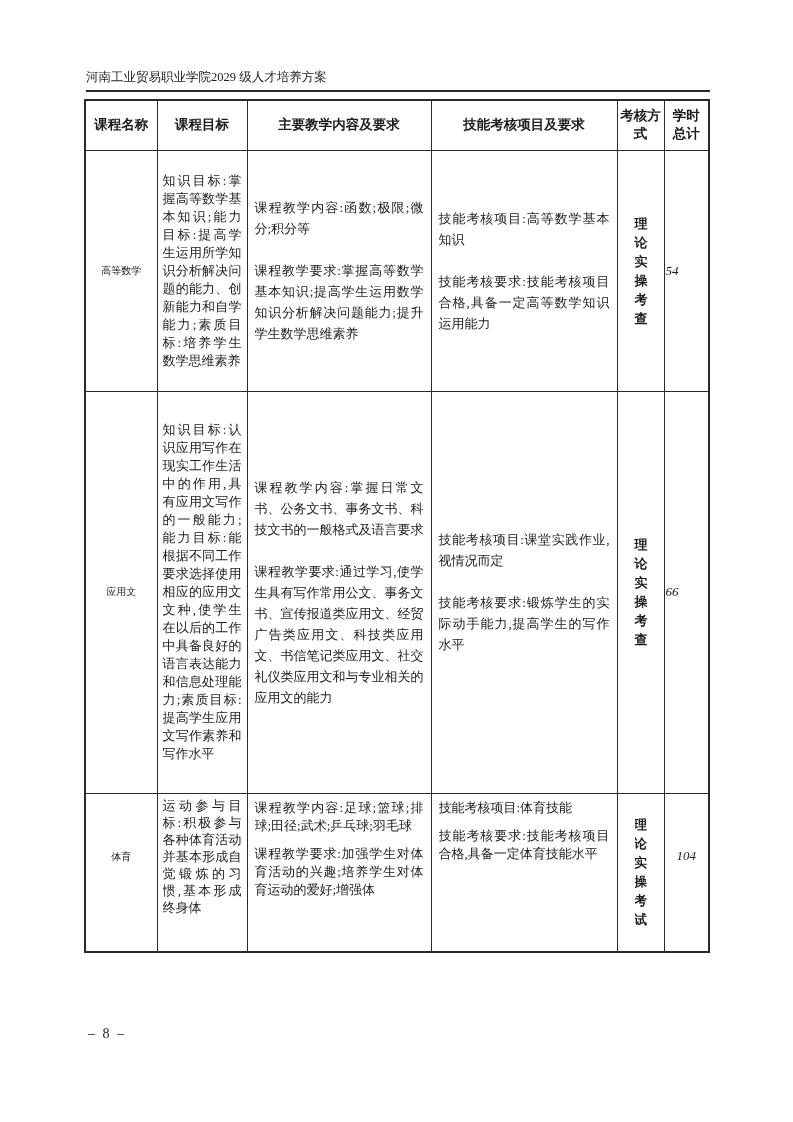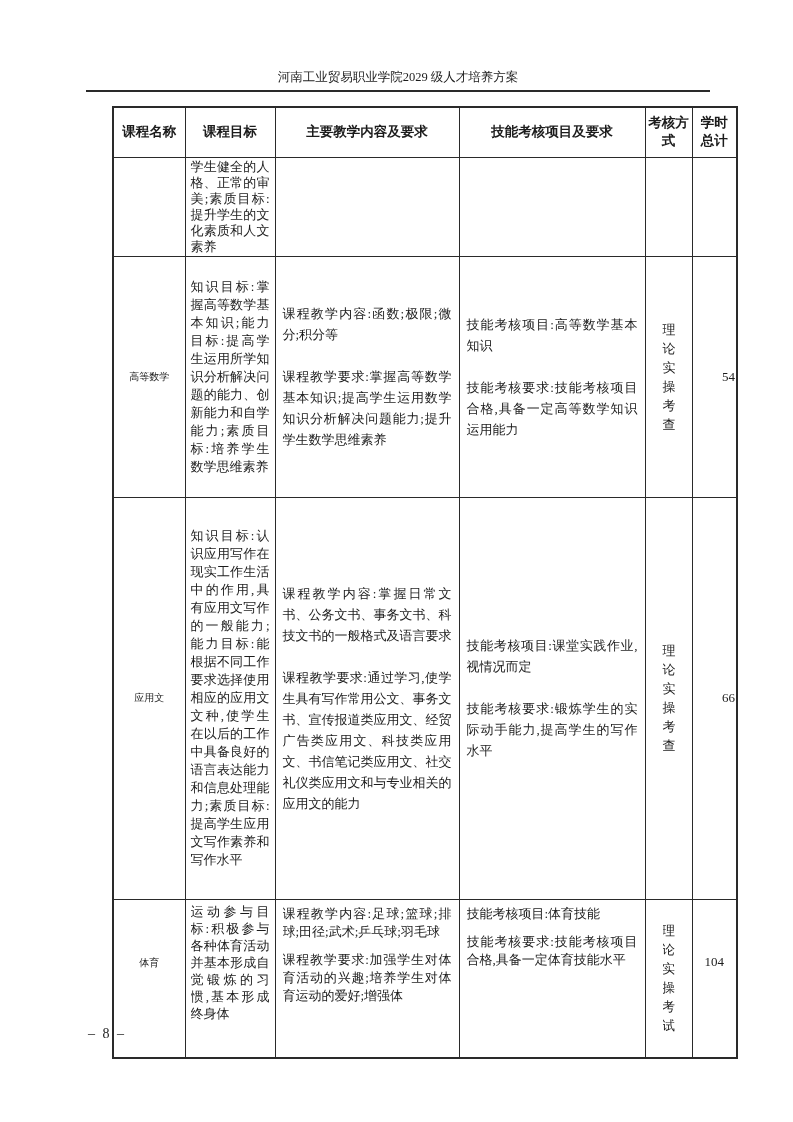--- a/index.html
+++ b/index.html
@@ -4,45 +4,45 @@
 <style>
   html,body{margin:0;padding:0;}
   body{
     width:793px;height:1122px;background:#ffffff;position:relative;
     font-family:"Liberation Serif","DejaVu Serif",serif;
     color:#1c1c1c;
     -webkit-font-smoothing:antialiased;
   }
   .doc-header{
     position:absolute;left:86px;top:64px;width:624px;height:22px;
-    display:flex;justify-content:center;align-items:flex-end;
+    display:flex;justify-content:flex-start;align-items:flex-end;
     font-size:12.5px;border-bottom:2px solid #2a2a2a;padding-bottom:4px;
   }
-  .table-wrap{position:absolute;left:84px;top:106px;width:632px;margin-left:28px;}
+  .table-wrap{position:absolute;left:84px;top:99px;width:632px;}
   table.curriculum{
     border-collapse:collapse;table-layout:fixed;width:624px;
     border:2px solid #2a2a2a;font-size:13px;
   }
   table.curriculum th,table.curriculum td{
     border:1px solid #2a2a2a;overflow:hidden;box-sizing:border-box;
   }
   th.col-h{
     font-weight:bold;font-size:13.5px;text-align:center;vertical-align:middle;
     height:50px;line-height:18px;padding:2px;border-bottom-width:2px;
   }
   td.course-cell{text-align:center;vertical-align:middle;font-size:10px;padding:2px;}
   td.obj-cell{vertical-align:middle;padding:1px 5px;}
   .obj{text-align:justify;line-height:18px;}
   .obj.small{line-height:16px;}
   td.body-cell{vertical-align:middle;padding:2px 7px;}
   .cell-paras .para{text-align:justify;line-height:21px;margin:0;}
   .cell-paras .para + .para{margin-top:21px;}
-  td.method-cell{text-align:right;vertical-align:middle;padding:17px;}
+  td.method-cell{text-align:right;vertical-align:middle;padding:17px;font-weight:bold;}
   .method-line{line-height:19px;}
-  td.hours-cell{text-align:right;vertical-align:middle;padding:1px;}
+  td.hours-cell{text-align:left;vertical-align:middle;padding:1px;font-style:italic;}
   
   tr.clipped td{vertical-align:top;}
   tr.clipped .clip{height:123px;overflow:hidden;}
   tr.clipped .clip.center{display:flex;flex-direction:column;justify-content:center;align-items:center;}
   tr.clipped .obj{line-height:17px;padding-top:2px;}
   tr.clipped .cell-paras .para{line-height:18px;}
   tr.clipped .cell-paras .para + .para{margin-top:10px;}
   tr.clipped .cell-paras{padding-top:3px;}
   tr.clipped .assess-center{display:flex;flex-direction:column;}
   .doc-footer{
@@ -70,30 +70,20 @@
     <tbody>
         <tr>
       <th class="col-h">课程名称</th>
       <th class="col-h">课程目标</th>
       <th class="col-h">主要教学内容及要求</th>
       <th class="col-h">技能考核项目及要求</th>
       <th class="col-h">考核方式</th>
       <th class="col-h">学时总计</th>
     </tr>
 
-    <tr style="height:97px">
-      <td class="course-cell"></td>
-      <td class="obj-cell">
-        <div class="obj small">学生健全的人格、正常的审美;素质目标:提升学生的文化素质和人文素养</div>
-      </td>
-      <td class="body-cell"></td>
-      <td class="body-cell"></td>
-      <td class="method-cell"></td>
-      <td class="hours-cell"></td>
-    </tr>
 
     <tr style="height:241px">
       <td class="course-cell">高等数学</td>
       <td class="obj-cell">
         <div class="obj">知识目标:掌握高等数学基本知识;能力目标:提高学生运用所学知识分析解决问题的能力、创新能力和自学能力;素质目标:培养学生数学思维素养</div>
       </td>
       <td class="body-cell">
         <div class="cell-paras">
           <p class="para">课程教学内容:函数;极限;微分;积分等</p>
           <p class="para">课程教学要求:掌握高等数学基本知识;提高学生运用数学知识分析解决问题能力;提升学生数学思维素养</p>

